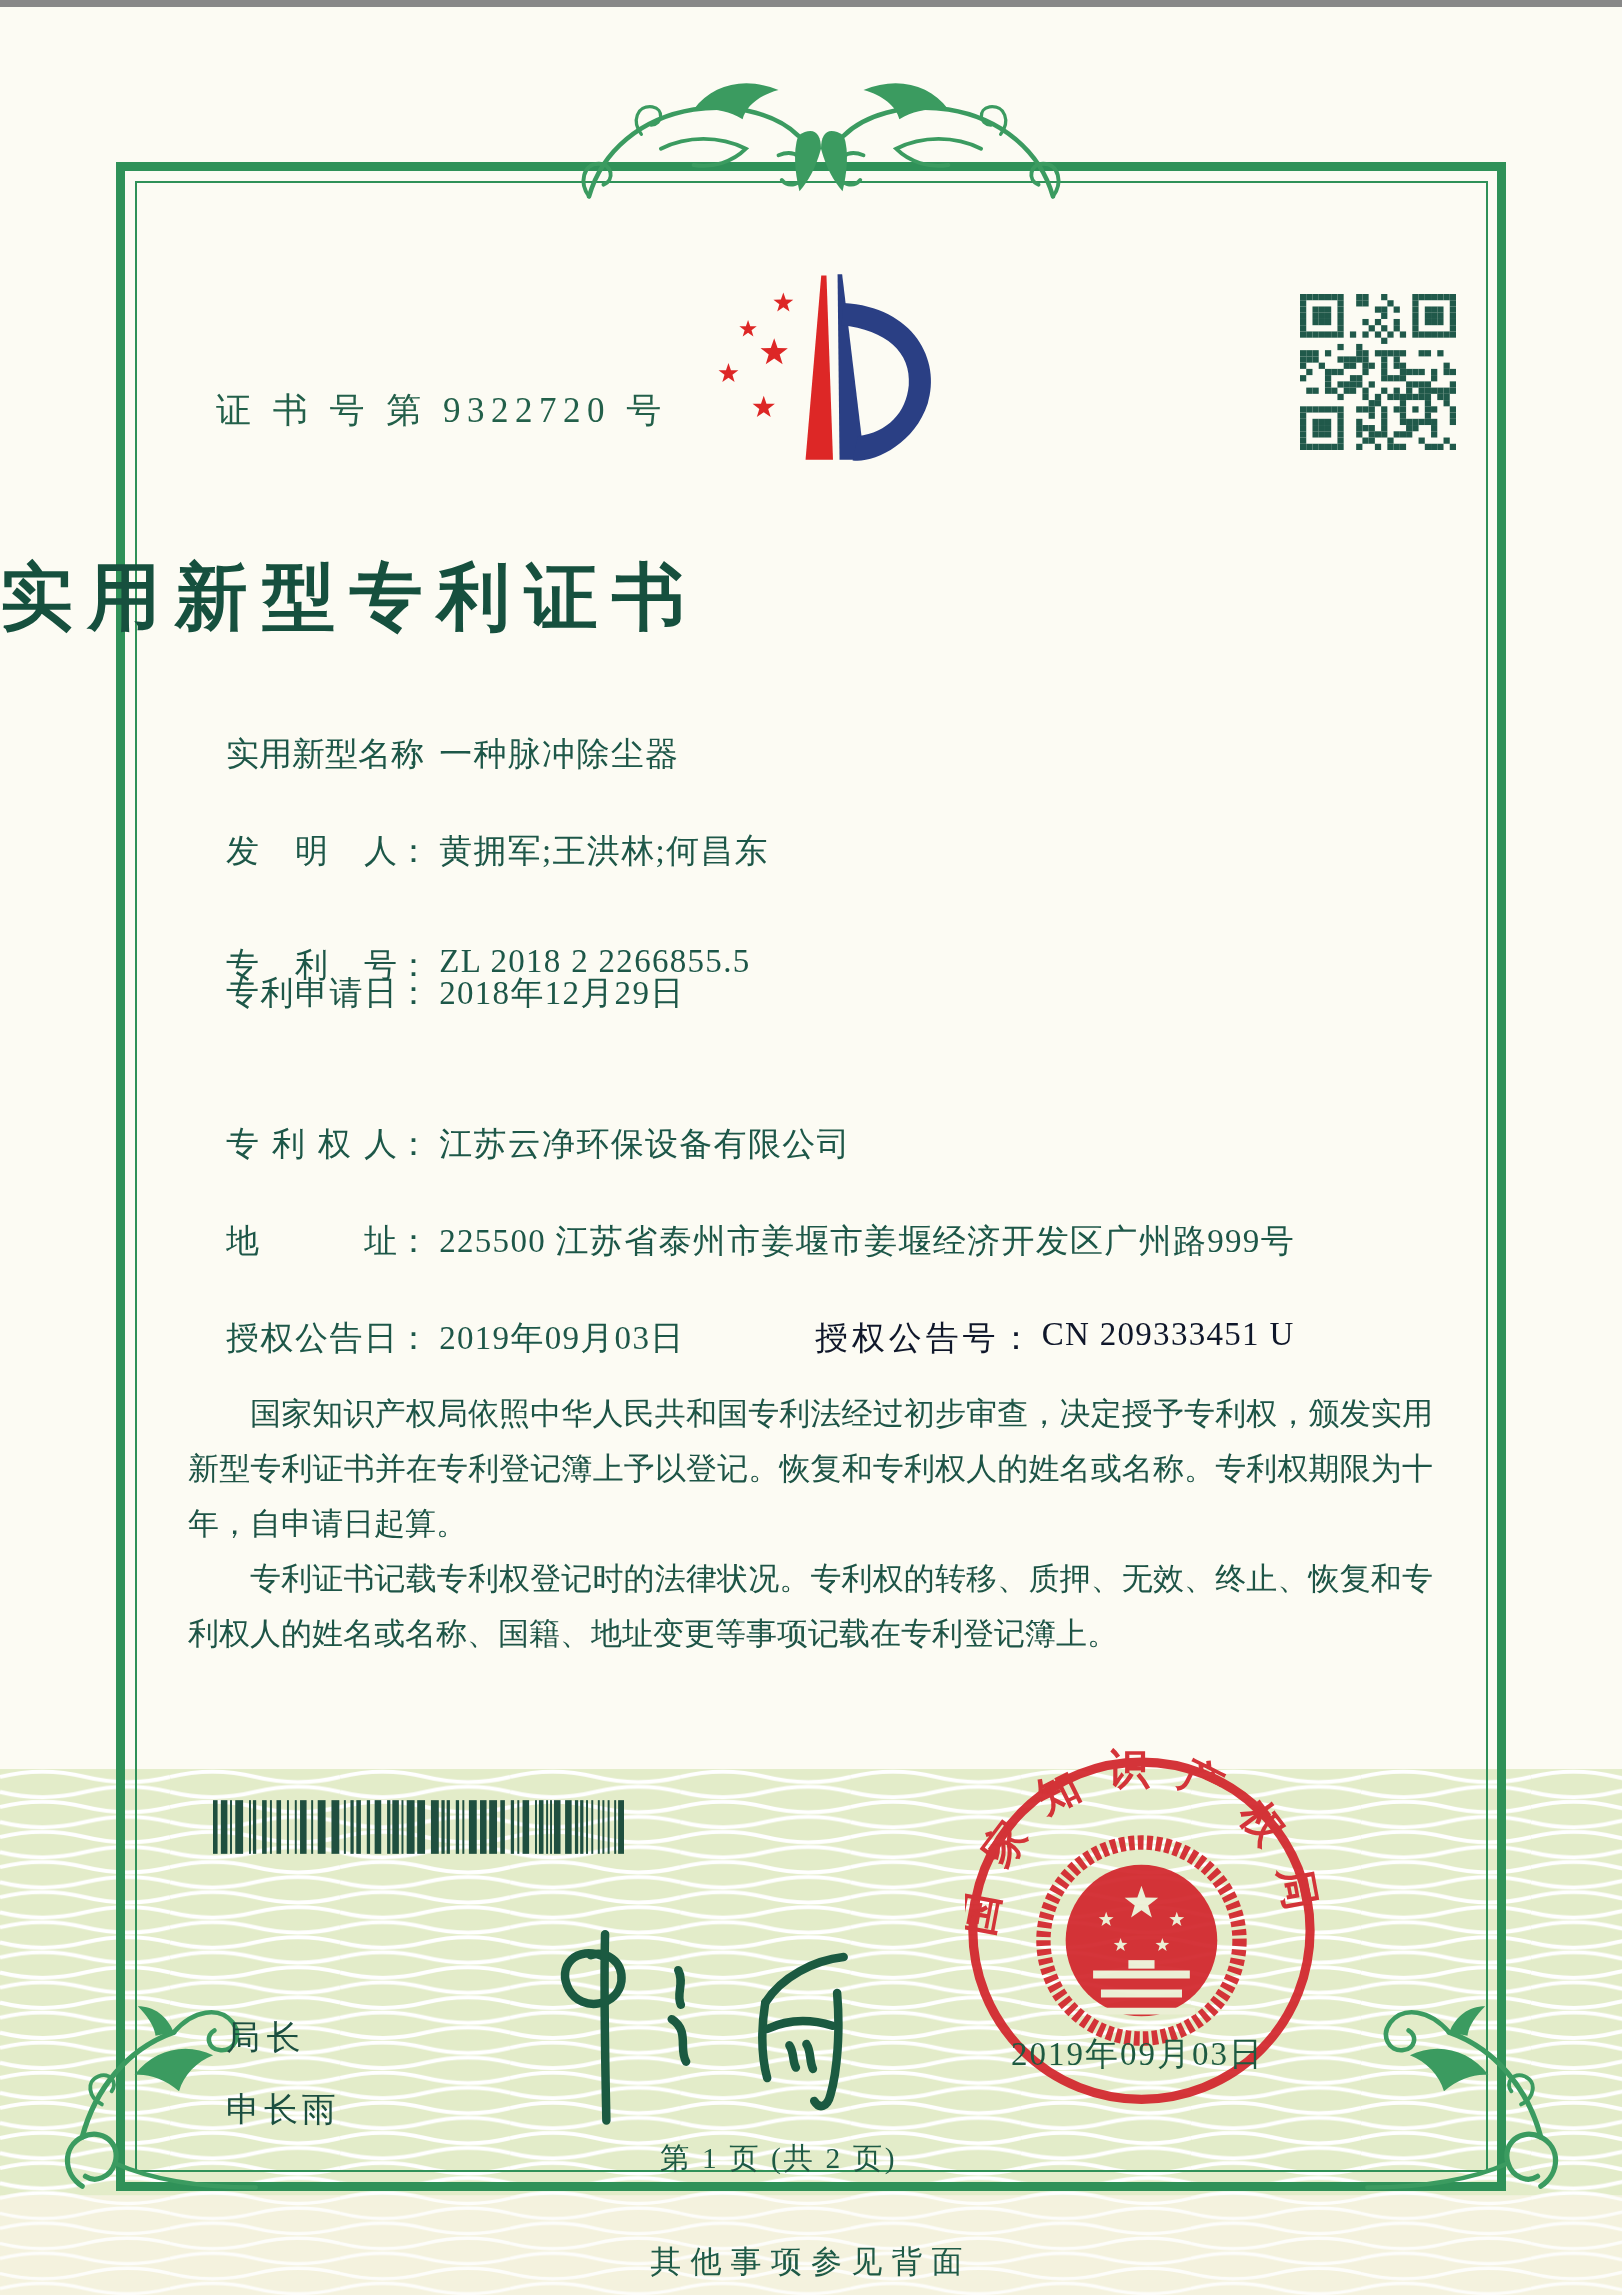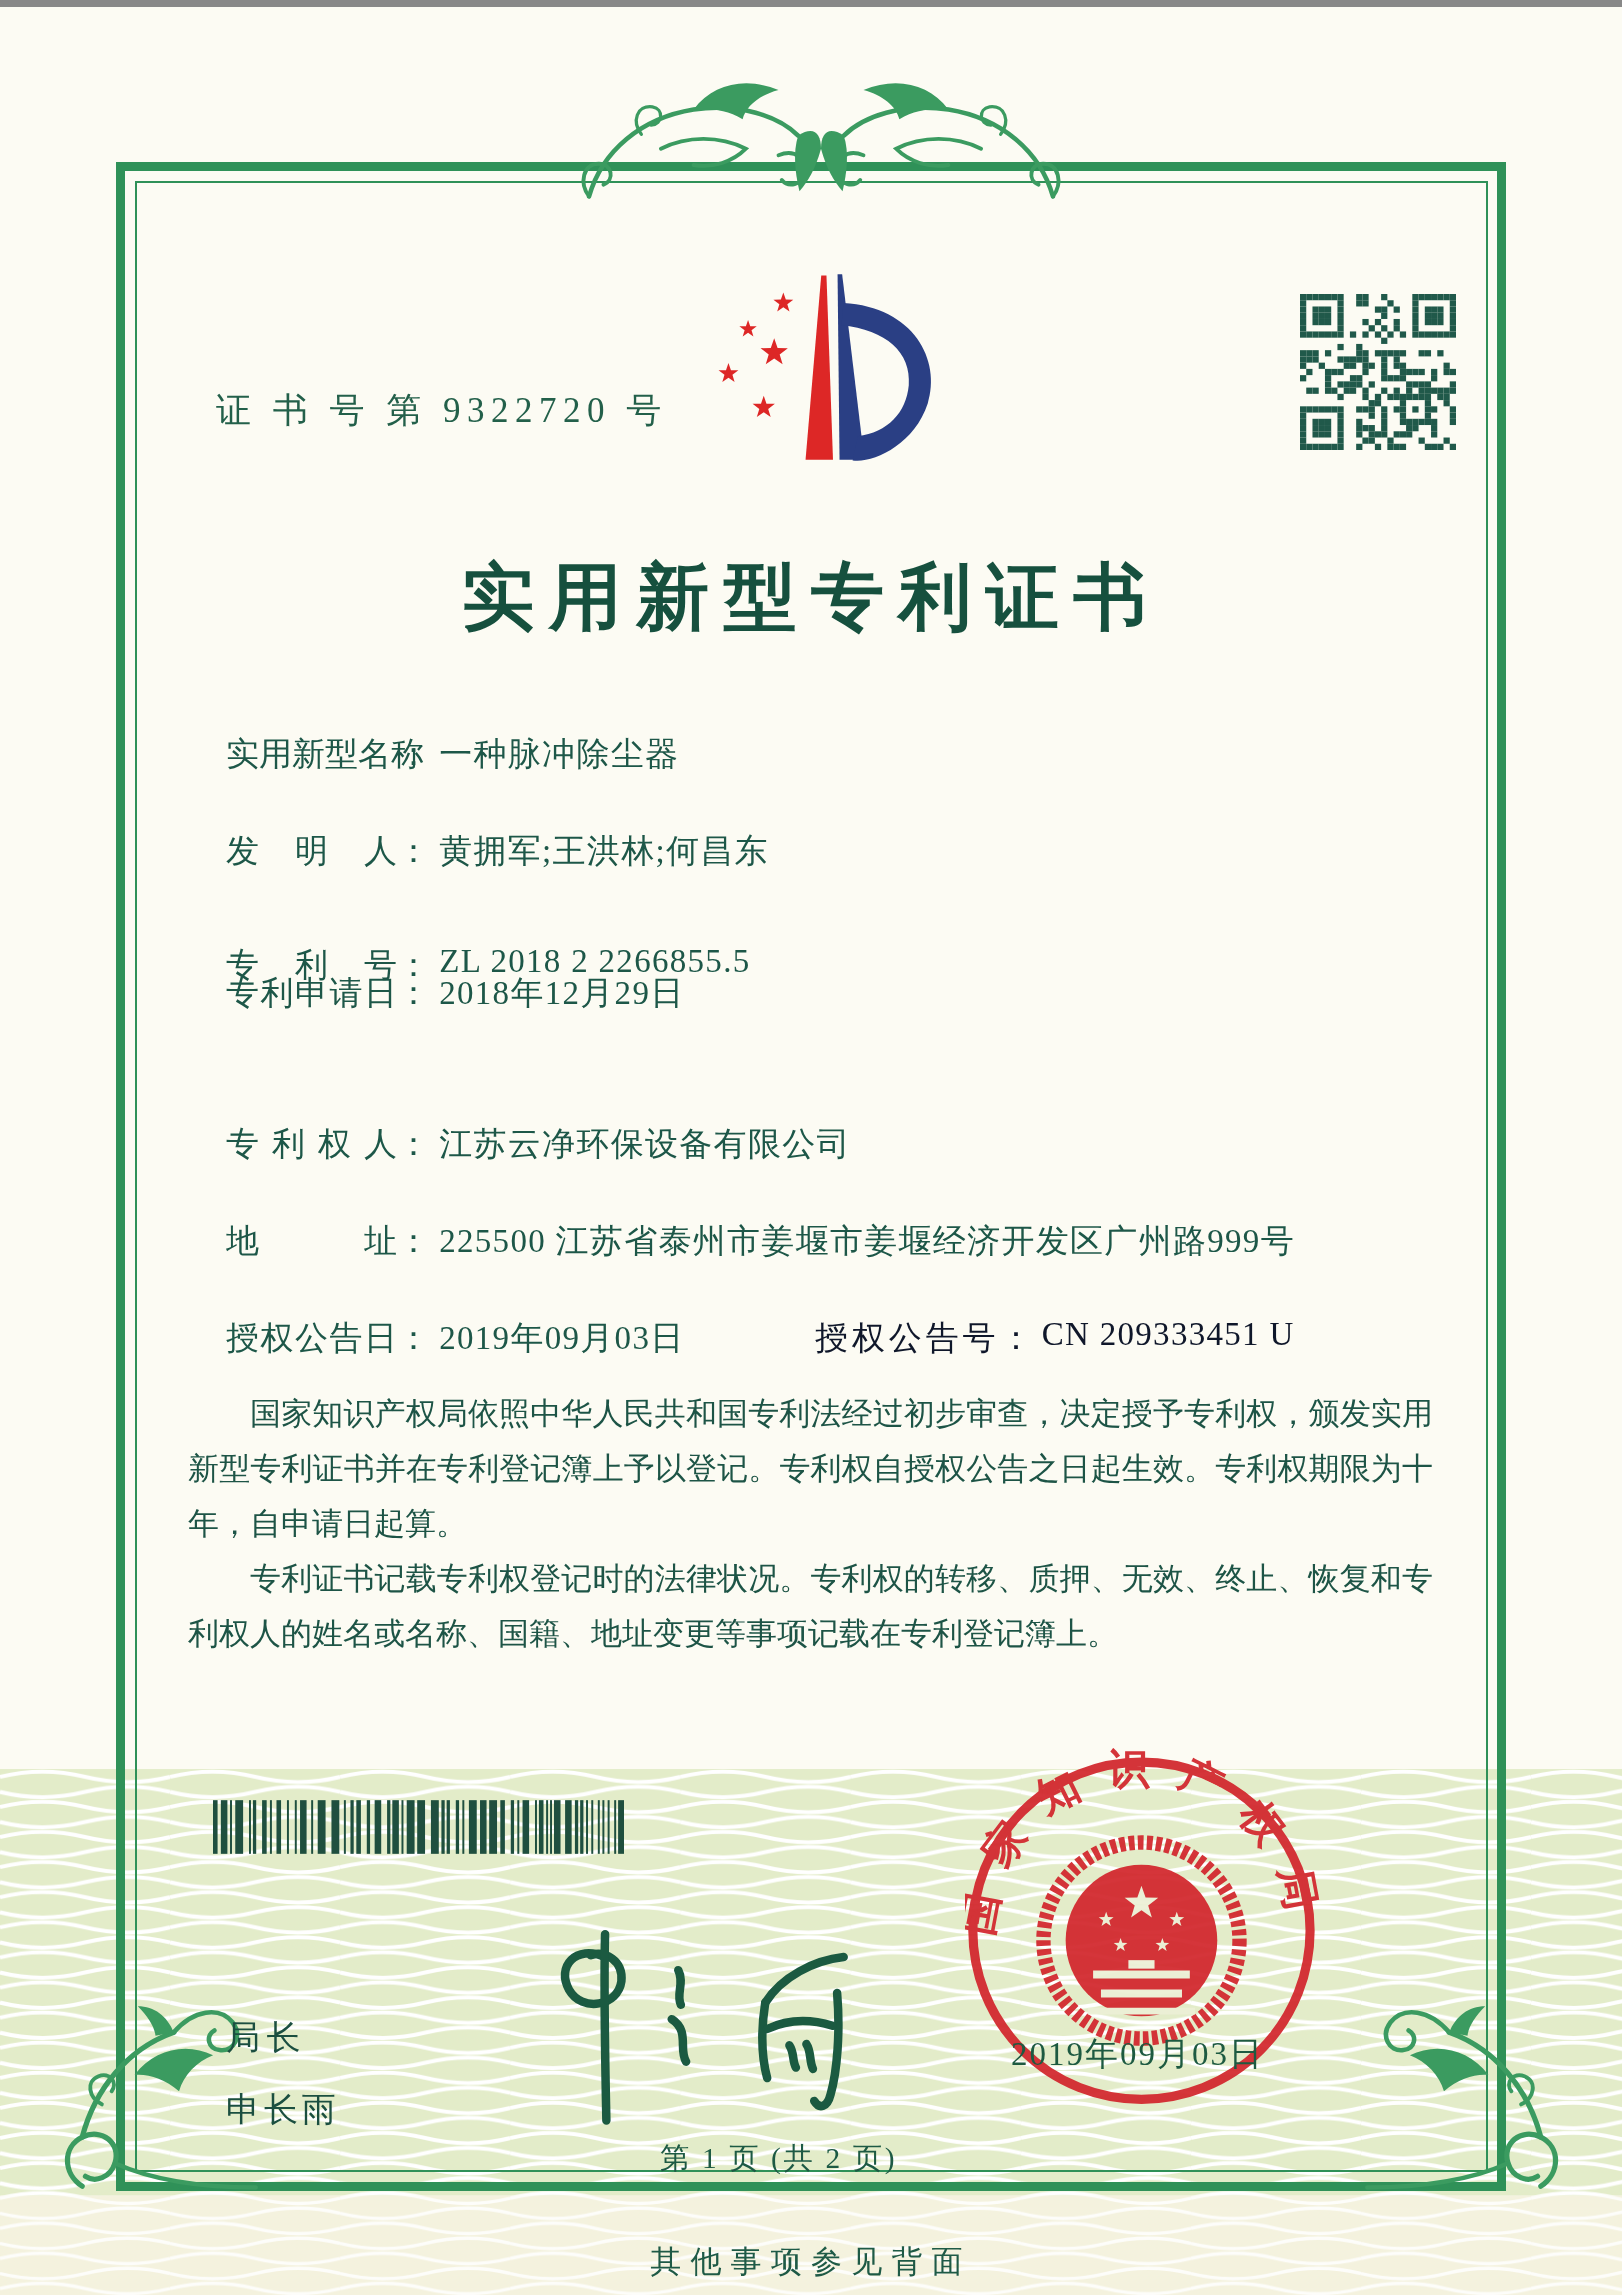--- a/index.html
+++ b/index.html
@@ -8,21 +8,21 @@
     background:#fcfbf3;overflow:hidden;
     font-family:"Liberation Serif","DejaVu Serif",serif;
     color:#1c5645;
   }
   .abs{position:absolute;}
   
   .frame-outer{left:116px;top:155px;width:1390px;height:2029px;border:9.2px solid #2f9158;box-sizing:border-box;}
   .frame-inner{left:135px;top:174px;width:1353px;height:1991px;border:2px solid #2f9158;box-sizing:border-box;}
   
   .cert-no{left:216px;top:380px;font-size:35px;letter-spacing:6.5px;color:#23604a;white-space:nowrap;}
-  .title{left:0;top:542px;width:1622px;text-align:center;font-size:73px;font-weight:bold;letter-spacing:14.4px;color:#16503e;white-space:nowrap;}
+  .title{left:0;top:542px;width:1622px;font-size:73px;font-weight:bold;letter-spacing:14.4px;color:#16503e;white-space:nowrap;}
   
   .frow{left:226px;font-size:33px;white-space:nowrap;color:#1d5748;}
   .flabel{display:inline-block;width:171px;text-align:justify;text-align-last:justify;vertical-align:top;}
   .fcolon{display:inline-block;vertical-align:top;}
   .fvalue{display:inline-block;margin-left:9.2px;vertical-align:top;letter-spacing:1.3px;}
   .grantno{left:815px;top:1309px;font-size:33px;white-space:nowrap;color:#0f172a;}
   .grantno .glabel{letter-spacing:3.9px;}
   
   .bodytext{left:188px;top:1379px;width:1245px;font-size:31px;line-height:55px;text-align:justify;color:#1d5446;}
   .bodytext p{margin:0;text-indent:2em;}
@@ -409,21 +409,21 @@
     <span class="flabel">地址</span><span class="fcolon">：</span><span class="fvalue">225500 江苏省泰州市姜堰市姜堰经济开发区广州路999号</span>
   </div>
   <div class="abs frow" style="top:1309px;">
     <span class="flabel">授权公告日</span><span class="fcolon">：</span><span class="fvalue">2019年09月03日</span>
   </div>
   <div class="abs grantno">
     <span class="glabel">授权公告号</span><span>：</span><span class="fvalue">CN 209333451 U</span>
   </div>
 
   <div class="abs bodytext">
-    <p>国家知识产权局依照中华人民共和国专利法经过初步审查，决定授予专利权，颁发实用新型专利证书并在专利登记簿上予以登记。专利权自授权公告之日起生效。专利权期限为十年，自申请日起算。</p>
+    <p>国家知识产权局依照中华人民共和国专利法经过初步审查，决定授予专利权，颁发实用新型专利证书并在专利登记簿上予以登记。恢复和专利权人的姓名或名称。专利权期限为十年，自申请日起算。</p>
     <p>专利证书记载专利权登记时的法律状况。专利权的转移、质押、无效、终止、恢复和专利权人的姓名或名称、国籍、地址变更等事项记载在专利登记簿上。</p>
   </div>
 
   <svg class="abs" id="barcode" style="left:213px;top:1793px;" width="411" height="54" viewBox="0 0 628 82" xmlns="http://www.w3.org/2000/svg">
       <rect x="0" y="0" width="7" height="82" fill="#1f4f3f"></rect>
       <rect x="12" y="0" width="10" height="82" fill="#1f4f3f"></rect>
       <rect x="26" y="0" width="3" height="82" fill="#1f4f3f"></rect>
       <rect x="34" y="0" width="12" height="82" fill="#1f4f3f"></rect>
       <rect x="55" y="0" width="3" height="82" fill="#1f4f3f"></rect>
       <rect x="61" y="0" width="5" height="82" fill="#1f4f3f"></rect>

